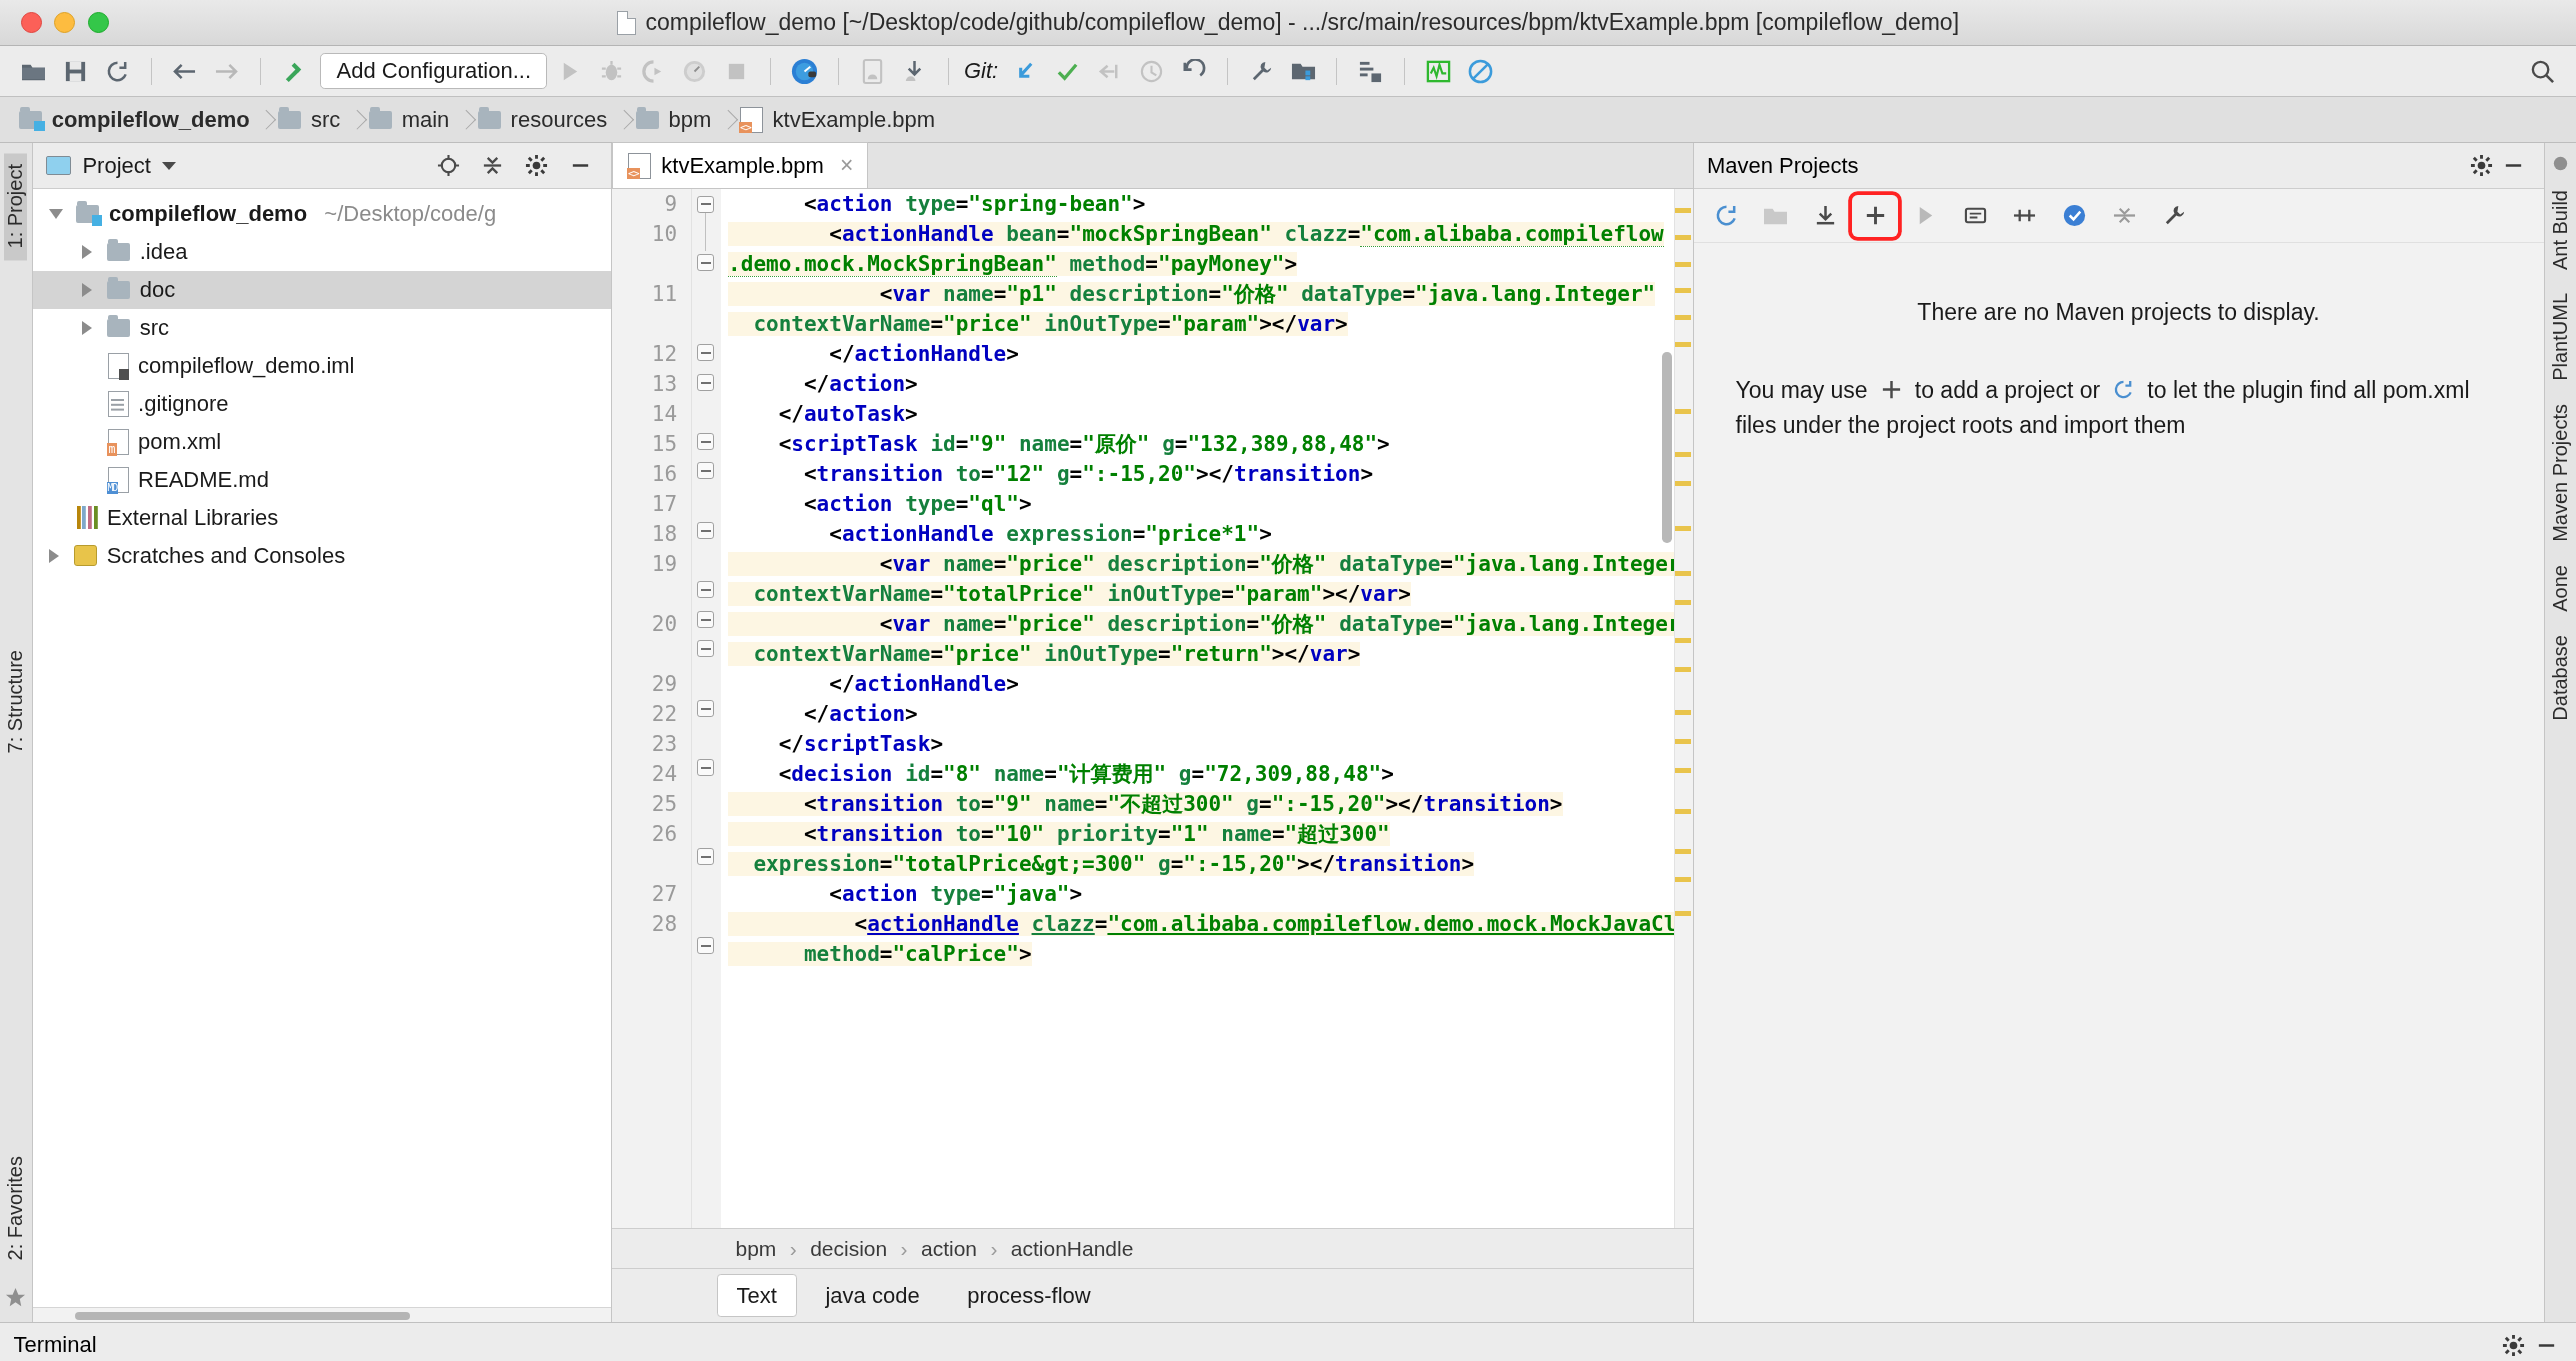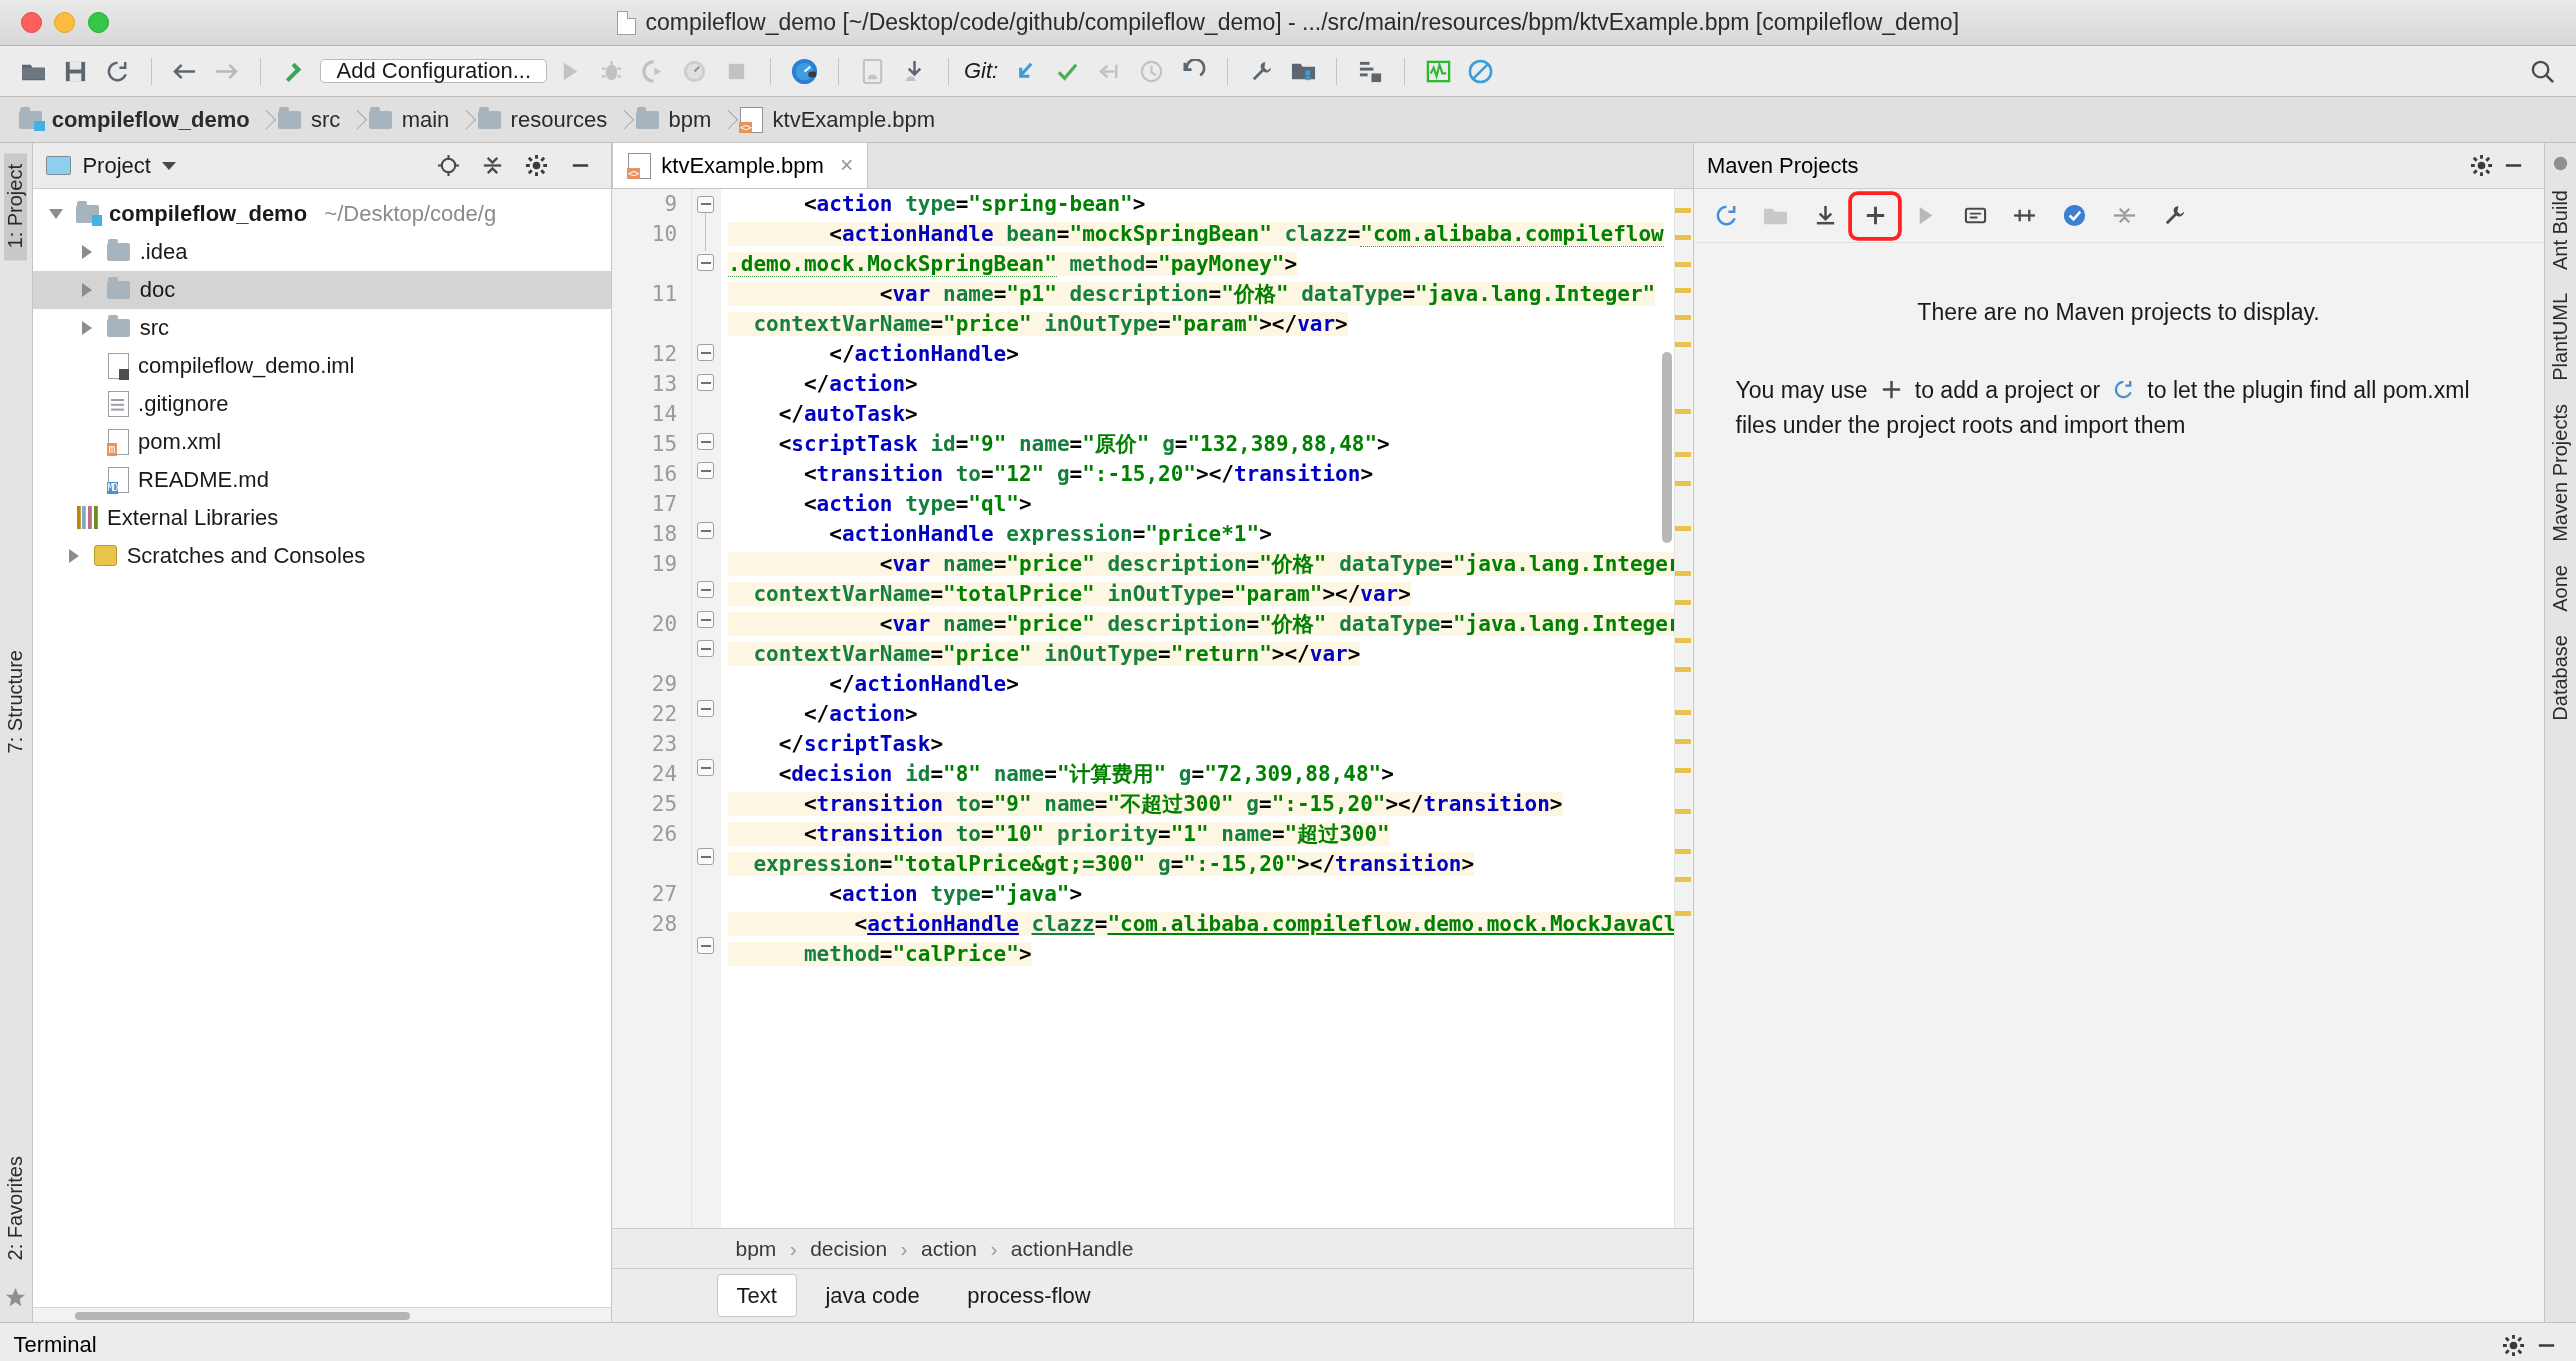--- a/index.html
+++ b/index.html
@@ -36,21 +36,21 @@
     height:51px; width:100%; background:#ececec;
     border-bottom:1px solid #c0c0c0;
     display:flex; align-items:center; padding:0 13.4px; gap:1.9px;
   }
   .tbtn{
     width:40px;height:38px;display:flex;align-items:center;justify-content:center;
     border-radius:3.8px; cursor:pointer;
   }
   .sep{ width:1px; height:27px; background:#c4c4c4; margin:0 11.5px; }
   #runconfig{
-    height:24px; min-width:208px; padding:0 15.3px;
+    height:36px; min-width:208px; padding:0 15.3px;
     background:#fff; border:1px solid #b9b9b9; border-radius:4.8px;
     display:flex; align-items:center; justify-content:center;
     font-size:22px; color:#1a1a1a; cursor:pointer; margin-left:3.8px;
   }
   .gitlabel{ font-size:22px; color:#1a1a1a; padding:0 5.7px 0 1.9px;font-style:italic; }
   #toolbar-search{ margin-left:auto; }
 
   
   #breadcrumb{
     height:46px; background:#e0e0e0; border-bottom:1px solid #bdbdbd;
@@ -493,21 +493,21 @@
       <div class="row" style="padding-left:75px">
         <span class="fileico md"></span>
         <span class="lbl">README.md</span>
       </div>
 
       <div class="row" style="padding-left:44px">
         <span class="libico"></span>
         <span class="lbl">External Libraries</span>
       </div>
 
-      <div class="row" style="padding-left:31px">
+      <div class="row" style="padding-left:11px">
         <span class="arrow">
             <i></i>
           </span>
         <span class="scratchico"></span>
         <span class="lbl">Scratches and Consoles</span>
       </div>
     </div>
     <div id="hscroll">
       <div class="thumb"></div>
     </div>

